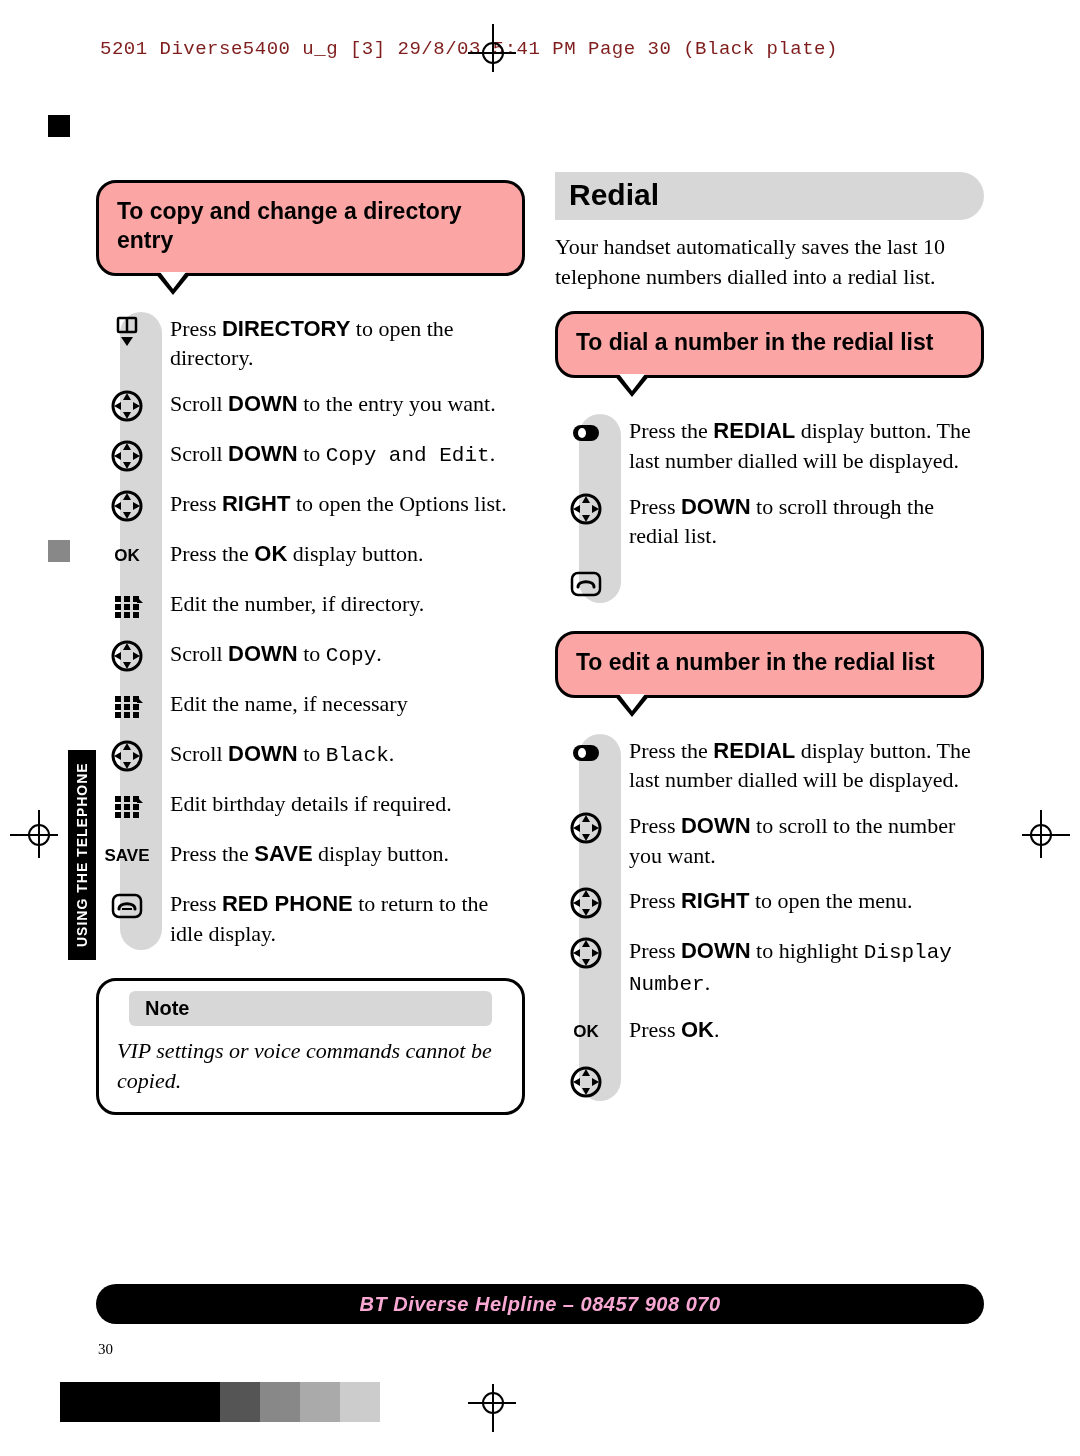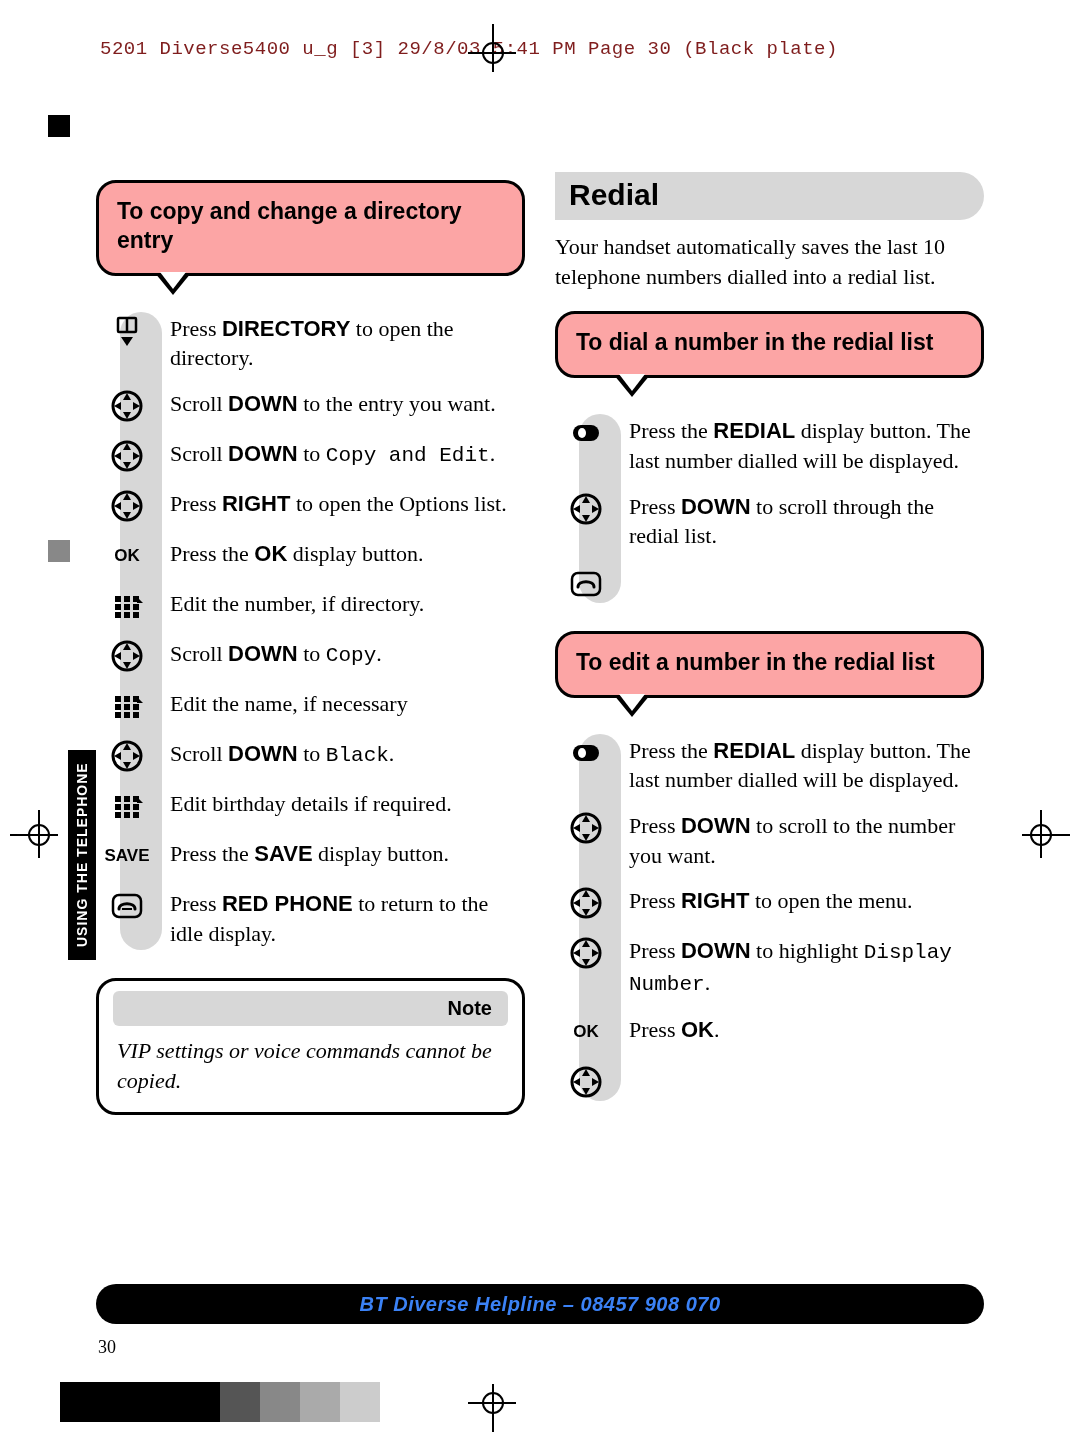--- a/index.html
+++ b/index.html
@@ -71,40 +71,40 @@
   .step .txt{flex:1;line-height:1.35;}
   .b{font-weight:700;font-family:Arial,Helvetica,sans-serif;margin-top:24px;}
   .mono{font-family:"Courier New",monospace;font-size:21px;}
   .ok-key{font-family:Arial,Helvetica,sans-serif;font-weight:700;font-size:17px;}
   .note-box{
     border:3px solid #000;border-radius:20px;padding:0 0 16px;margin-top:22px;
     overflow:hidden;
   }
   .note-head{
     background:#d7d7d7;font-family:Arial,Helvetica,sans-serif;font-weight:700;
-    font-size:20px;padding:6px 16px;margin:10px 14px 10px;border-radius:6px;text-align:right;
+    font-size:20px;padding:6px 16px;margin:10px 30px 10px;border-radius:6px;
   }
   .note-body{font-style:italic;padding:0 18px;line-height:1.35;}
   .side-tab{
     position:absolute;left:-28px;top:630px;width:28px;height:210px;
     background:#000;color:#fff;
     font-family:Arial,Helvetica,sans-serif;font-weight:700;font-size:14px;
     display:flex;align-items:center;justify-content:center;
     writing-mode:vertical-rl;transform:rotate(180deg);letter-spacing:1px;
   }
   .footer-bar{
     position:absolute;left:0;right:0;bottom:42px;height:40px;
-    background:#000;color:#3b82f6;border-radius:999px;
+    background:#000;color:#f9a8d4;border-radius:999px;
     display:flex;align-items:center;justify-content:center;
     font-family:Arial,Helvetica,sans-serif;font-weight:700;font-style:italic;
     font-size:20px;letter-spacing:.5px;
   }
   .page-num{
     position:absolute;left:2px;bottom:8px;
-    font-family:Georgia,serif;font-size:18px;text-align:center;
+    font-family:Georgia,serif;font-size:15px;text-align:center;
   }
   
   svg{display:block;margin:auto;}
   .swatches{
     position:absolute;left:60px;bottom:34px;display:flex;gap:0;
   }
   .sw{width:40px;height:40px;}
   .reg-bot{
     position:absolute;left:478px;bottom:24px;width:30px;height:48px;
   }

